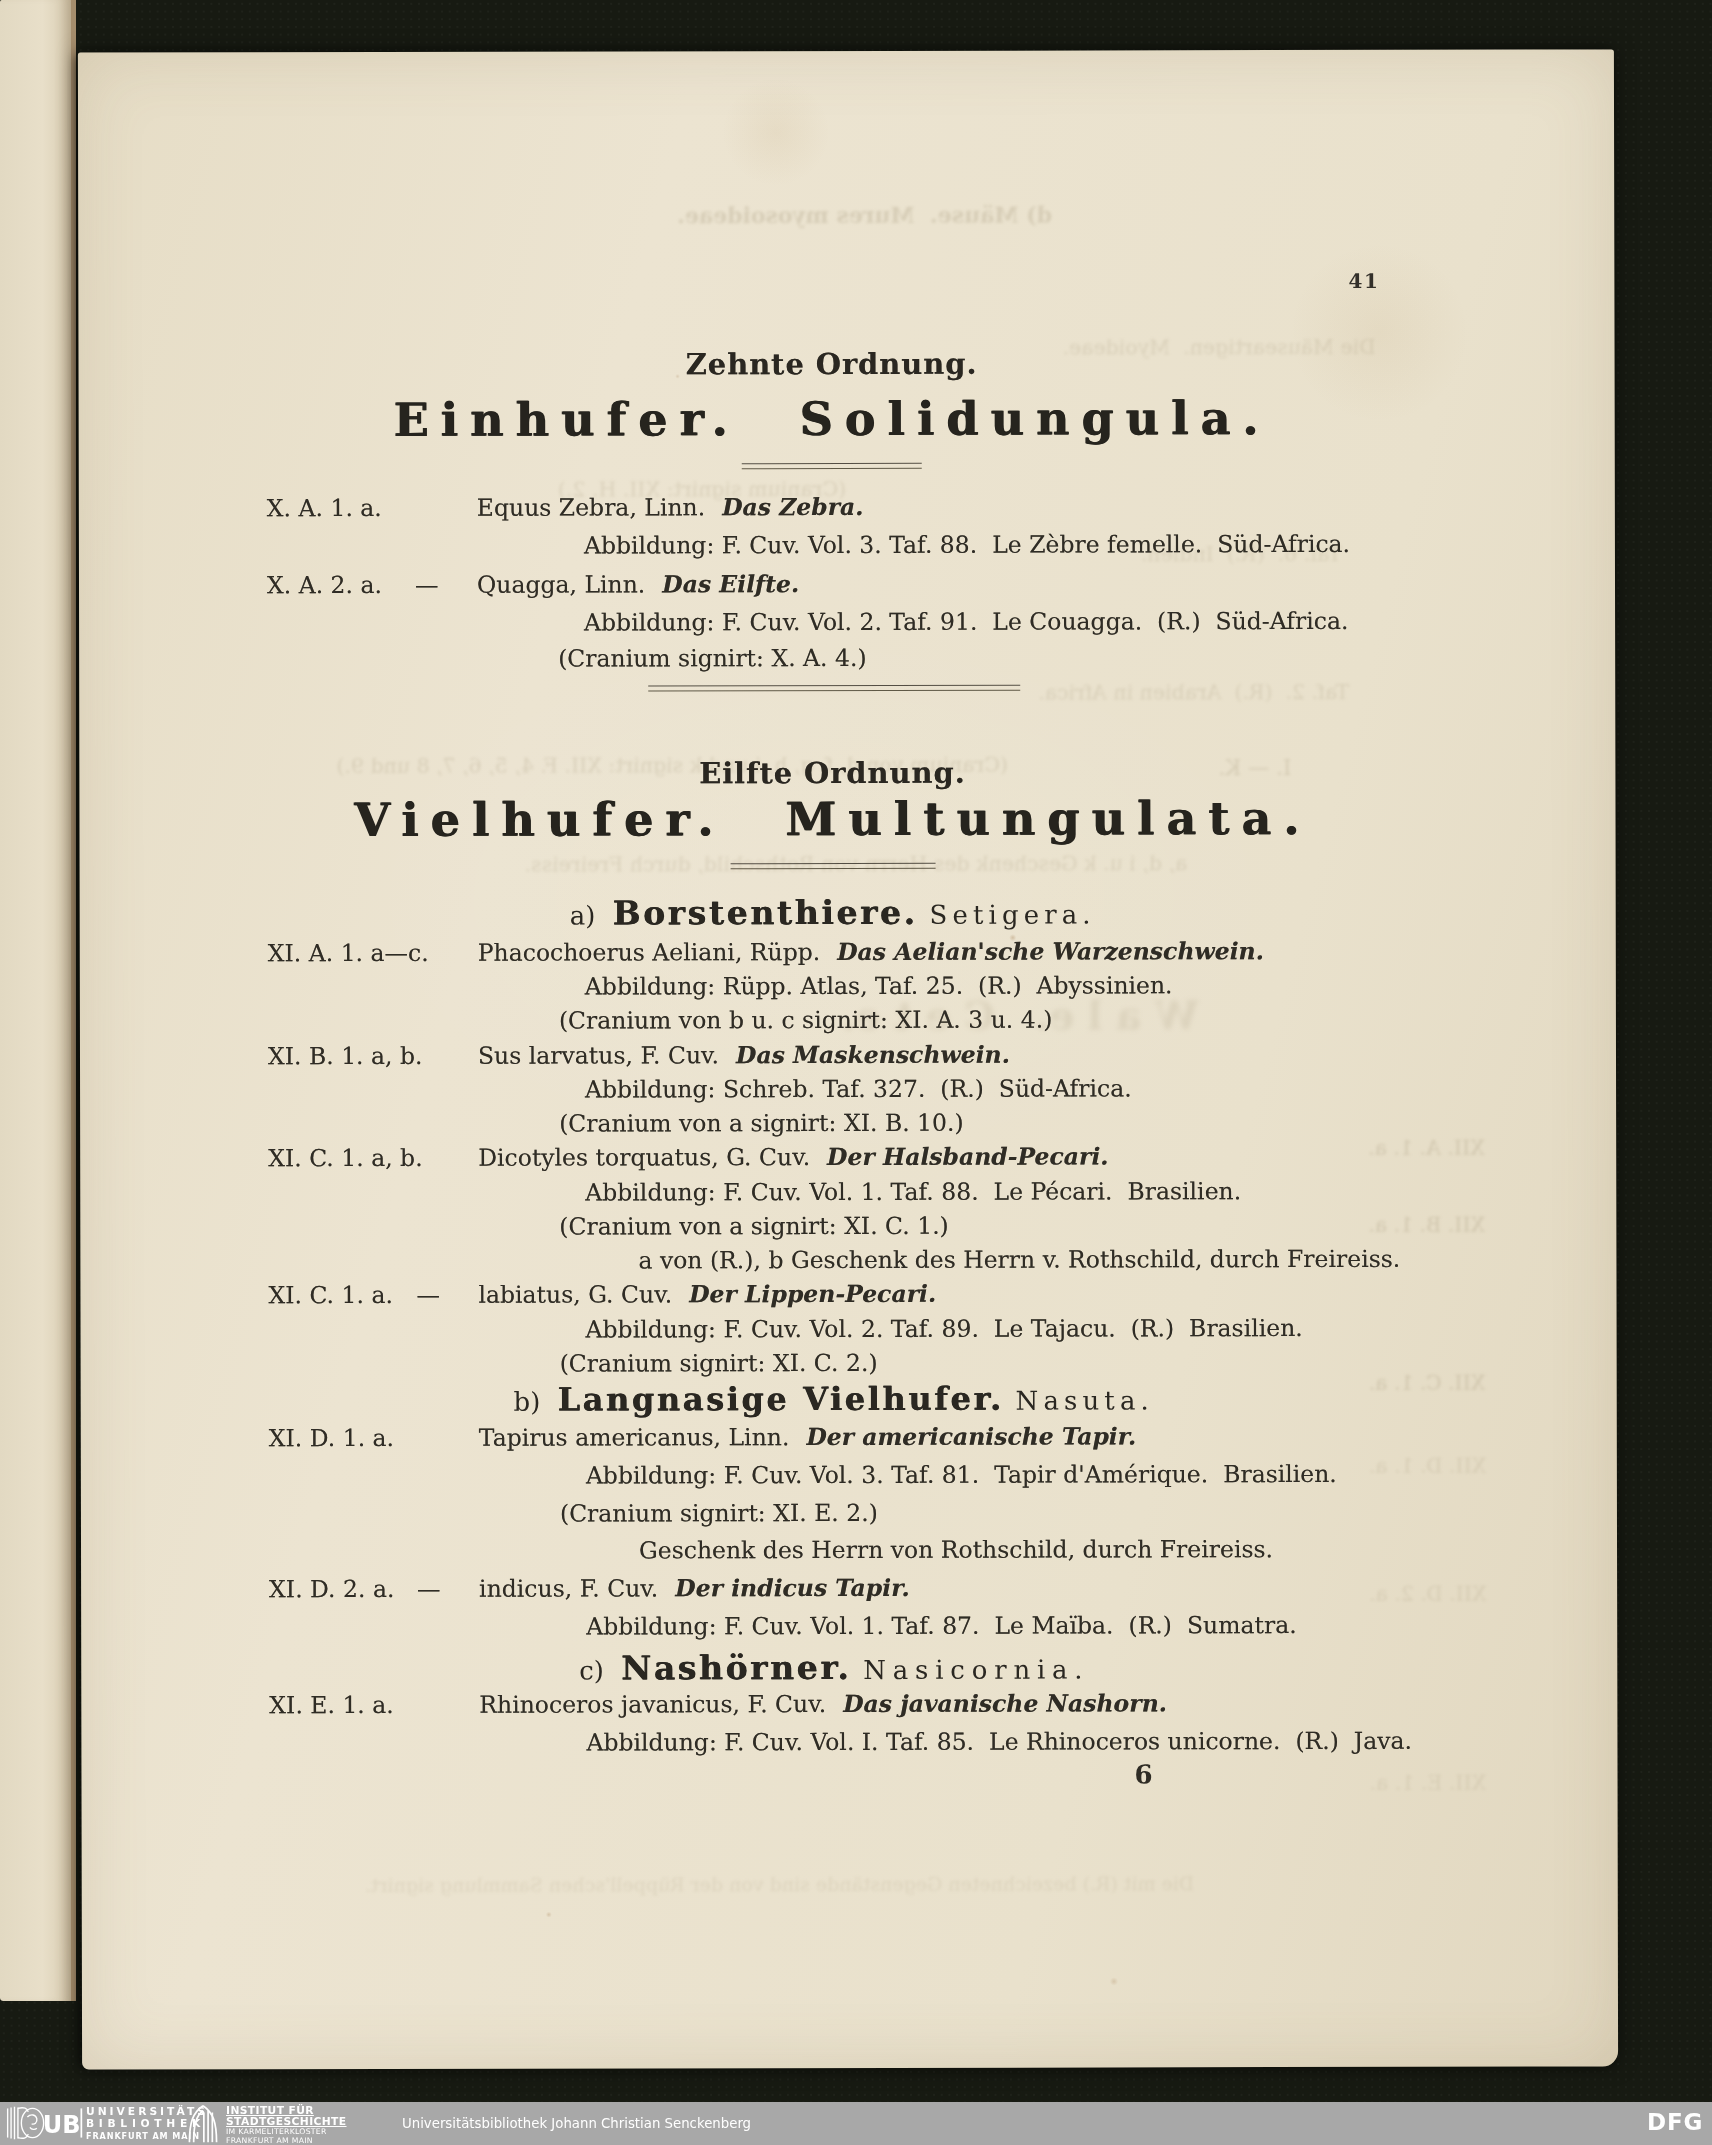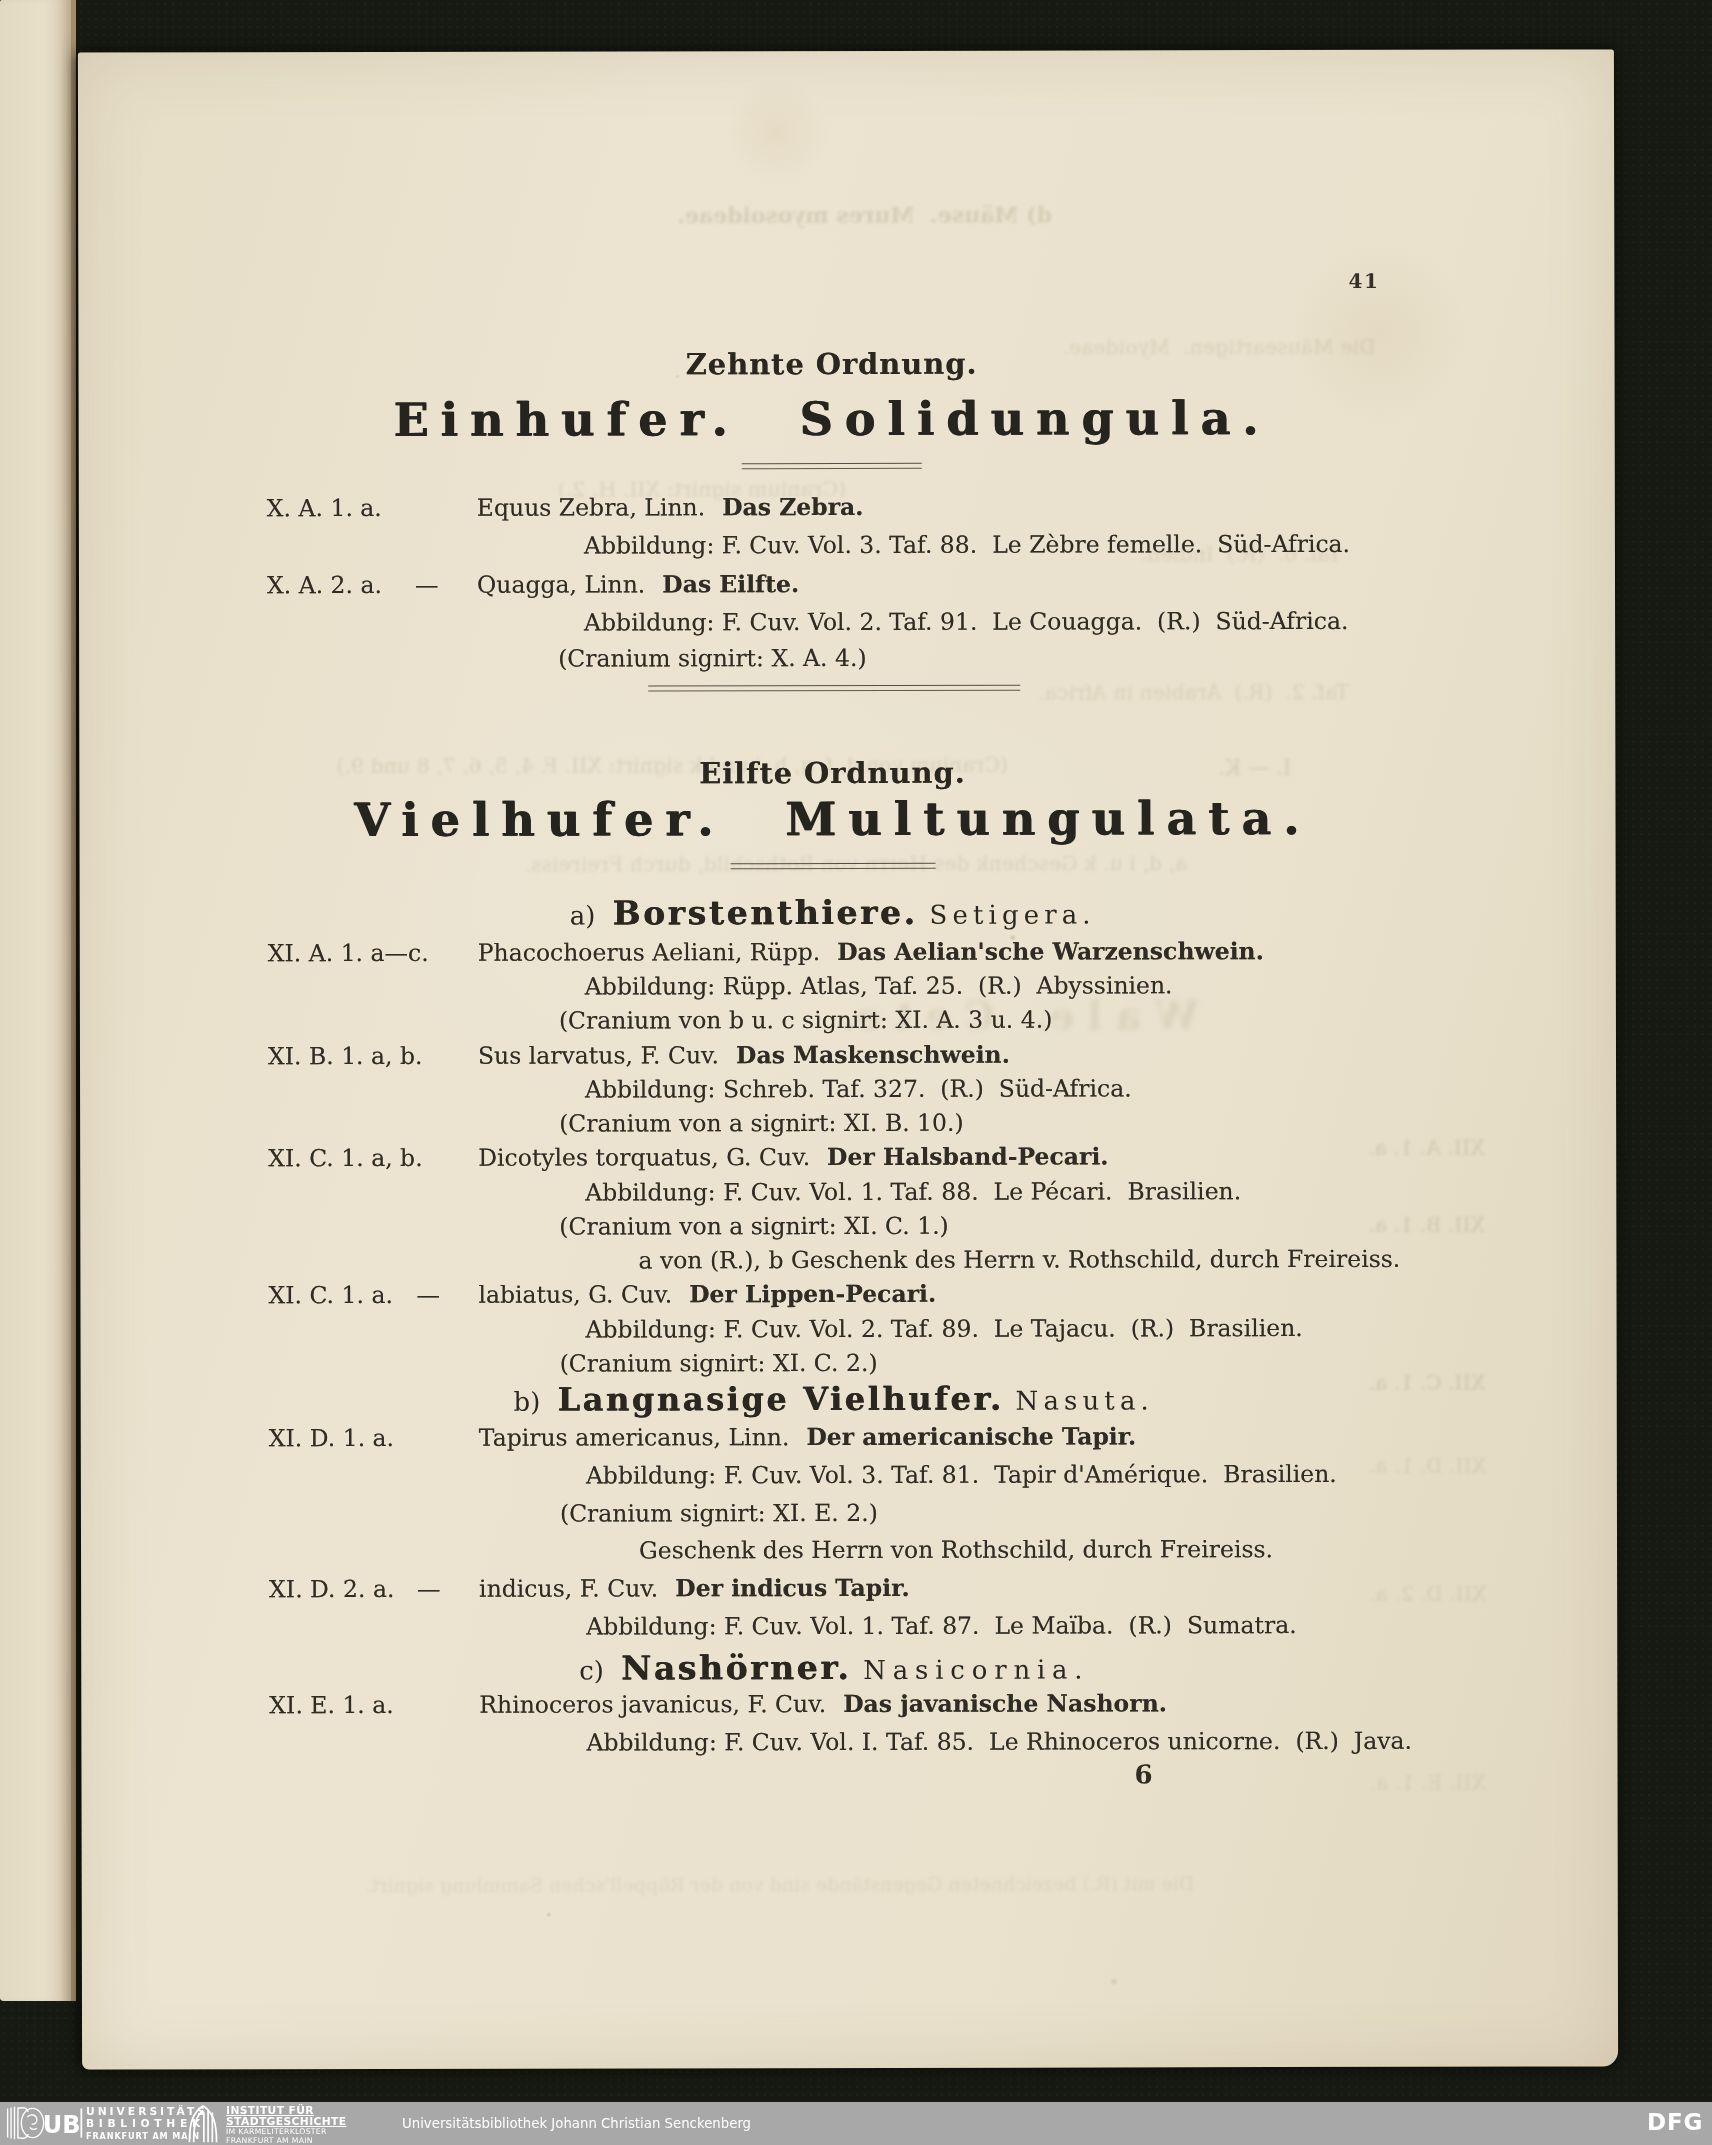--- a/index.html
+++ b/index.html
@@ -50,21 +50,21 @@
   .rule { position:absolute; height:6px; border-top:1.7px solid #3a352c; border-bottom:1.7px solid #47412f; opacity:.85; }
   .shead { left:188px; width:1130px; text-align:center; color:#2a2721; }
   .shead .pfx { font-size:26px; }
   .shead .de  { font-size:33px; font-weight:bold; letter-spacing:2.6px; margin:16px 12px 0 17px;
                 text-shadow:0.6px 0 0 currentColor; }
   .shead .la  { font-size:26px; letter-spacing:5.1px; }
   .row, .line { font-size:23.5px; color:#2f2c25; text-shadow:0 0 0.4px rgba(45,40,30,.5); }
   .lbl  { position:absolute; left:188px; white-space:pre; }
   .dash { position:absolute; left:336px; }
   .nm   { position:absolute; left:398px; white-space:pre; }
-  .nm .cn { font-weight:bold; margin-left:17px;margin-top:44px; }
+  .nm .cn { font-style:italic; font-weight:bold; margin-left:17px;margin-top:44px; }
   .l-abb { left:505px; } .l-cra { left:479px; } .l-note { left:558px; }
   .signum { font-size:26px; font-weight:bold; }
   
   .ghost { position:absolute; white-space:pre; transform:scaleX(-1);
            filter:blur(1.4px); color:#a79a7d; font-family:"DejaVu Serif",serif; }
   
   .footer-bar { position:absolute; left:0; right:0; bottom:0; height:43px; background:#a8a8a8; z-index:5; }
   .footer-bar * { font-family:"DejaVu Sans","Liberation Sans",sans-serif; color:#fff; }
   .ub-text { position:absolute; left:86px; top:4.3px; line-height:12px;font-weight:bold; }
   .ub-l1 { font-size:10.7px; letter-spacing:3px; }

